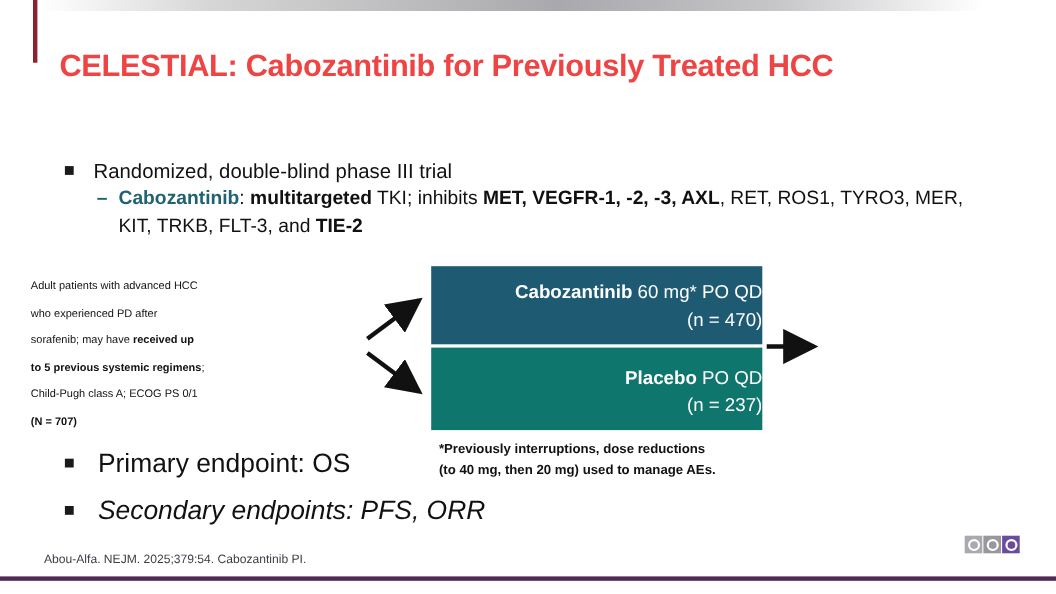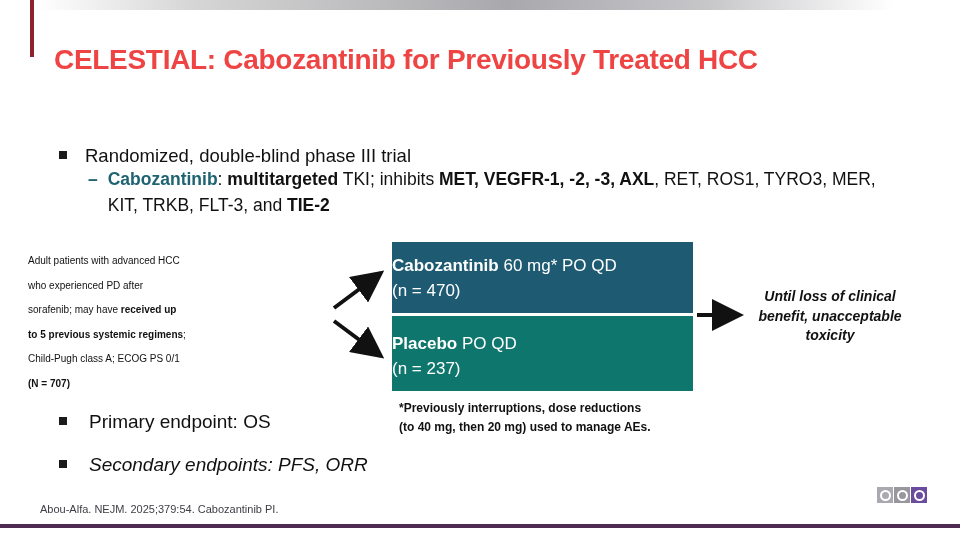--- a/index.html
+++ b/index.html
@@ -14,36 +14,36 @@
   .red-accent{position:absolute;left:30px;top:0;width:4px;height:57px;background:#8e2130;}
   .title{
     position:absolute;left:54px;top:44px;font-size:28px;font-weight:bold;
     color:#ef4444;letter-spacing:-0.3px;white-space:nowrap;
   }
   .bullet-row{position:absolute;left:59px;display:flex;align-items:flex-start;}
   .sq-marker{width:8px;height:8px;background:#1a1a1a;margin-top:7px;flex:0 0 auto;}
   .bullet-text{font-size:18.5px;line-height:24px;margin-left:18px;white-space:nowrap;}
   .b1{top:144px;}
   .b2{top:410px;}
-  .b2 .bullet-text,.b3 .bullet-text{font-size:19px;margin-left:22px;}
+  .b2 .bullet-text,.b3 .bullet-text{font-size:24px;margin-left:22px;}
   .b3{top:453px;font-style:italic;}
   .subbullet{
     position:absolute;left:88px;top:166px;display:flex;
     font-size:17.5px;line-height:26px;
   }
   .subbullet .dash{color:#1f6373;font-weight:bold;margin-right:10px;flex:0 0 auto;}
   .subbullet .sub-text{width:784px;}
   .teal-bold{color:#1f6373;font-weight:bold;}
   .patient-box{
     position:absolute;left:28px;top:249px;width:300px;text-align:left;
     font-size:10px;line-height:24.5px;
   }
   .arrows{position:absolute;left:0;top:0;width:960px;height:540px;pointer-events:none;}
   .arm-box{
-    position:absolute;left:392px;width:301px;color:#fff;text-align:left;
+    position:absolute;left:392px;width:301px;color:#fff;text-align:right;
     font-size:17px;line-height:25px;box-sizing:border-box;
   }
   .arm-cabo{top:242px;height:71px;background:#1e5b73;padding-top:11px;}
   .arm-placebo{top:316px;height:75px;background:#0f766e;padding-top:15px;}
   .outcome-note{
     position:absolute;left:745px;top:287px;width:170px;text-align:center;
     font-weight:bold;font-style:italic;font-size:14px;line-height:19.5px;
   }
   .footnote{
     position:absolute;left:399px;top:399px;width:310px;
@@ -103,25 +103,20 @@
   <div class="arm-box arm-cabo">
     <div><b>Cabozantinib</b><span> 60 mg* PO QD</span></div>
     <div>(n = 470)</div>
   </div>
 
   <div class="arm-box arm-placebo">
     <div><b>Placebo</b><span> PO QD</span></div>
     <div>(n = 237)</div>
   </div>
 
-  <div class="outcome-note">
-    <span>Until loss of clinical</span><br>
-    <span>benefit, unacceptable</span><br>
-    <span>toxicity</span>
-  </div>
 
   <div class="footnote">
     <span>*Previously interruptions, dose reductions</span><br>
     <span>(to 40 mg, then 20 mg) used to manage AEs.</span>
   </div>
 
   <div class="bullet-row b2">
     <span class="sq-marker"></span>
     <span class="bullet-text">Primary endpoint: OS</span>
   </div>

